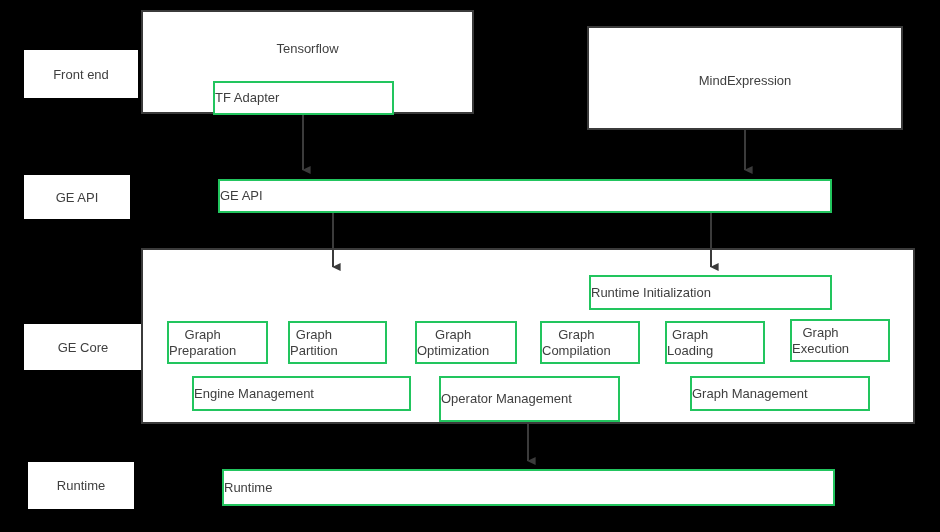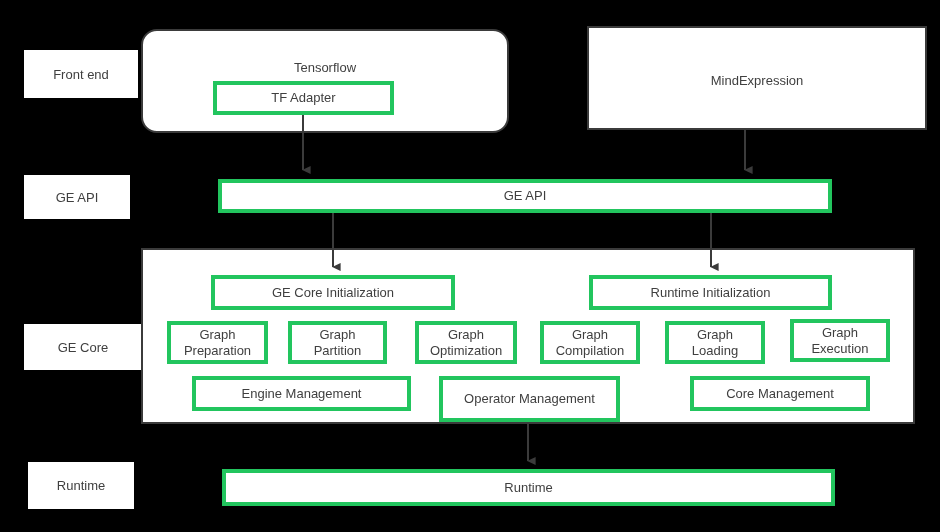--- a/index.html
+++ b/index.html
@@ -16,24 +16,23 @@
   }
   #canvas {
     position: absolute;
     inset: 0;
     width: 940px;
     height: 532px;
   }
   .node {
     position: absolute;
     background: #ffffff;
-    border: 4px solid #22c55e;
+    border: 2px solid #22c55e;
     display: flex;
     align-items: center;
-    justify-content: center;
     text-align: center;
     line-height: 1.2;
     color: #3f3f3f;
     font-size: 13px;
     white-space: pre-line;
   }
   .lane-label {
     position: absolute;
     background: #ffffff;
     border: none;
@@ -78,40 +77,37 @@
   </div>
 
   <div class="lane-label" style="left:24px; top:324px; width:118px; height:46px;">
     <span>GE Core</span>
   </div>
 
   <div class="lane-label" style="left:28px; top:462px; width:106px; height:47px;">
     <span>Runtime</span>
   </div>
 
-  <div class="group" style="left:141px; top:29px; width:368px; height:104px;border-radius:16px;">
+  <div class="group" style="left:141px; top:10px; width:333px; height:104px;">
     <div class="group-title" style="top:29px;">Tensorflow</div>
   </div>
   <div class="node" style="left:213px; top:81px; width:181px; height:34px;">
     <span>TF Adapter</span>
   </div>
 
-  <div class="group" style="left:587px; top:26px; width:340px; height:104px;">
+  <div class="group" style="left:587px; top:26px; width:316px; height:104px;">
     <div class="group-title" style="top:45px;">MindExpression</div>
   </div>
 
   <div class="node" style="left:218px; top:179px; width:614px; height:34px;">
     <span>GE API</span>
   </div>
 
   <div class="group" style="left:141px; top:248px; width:774px; height:176px;"></div>
 
-  <div class="node" style="left:211px; top:275px; width:244px; height:35px;">
-    <span>GE Core Initialization</span>
-  </div>
 
   <div class="node" style="left:589px; top:275px; width:243px; height:35px;">
     <span>Runtime Initialization</span>
   </div>
 
   <div class="node" style="left:167px; top:321px; width:101px; height:43px;">
     <span>Graph
 Preparation</span>
   </div>
 
@@ -142,21 +138,21 @@
 
   <div class="node" style="left:192px; top:376px; width:219px; height:35px;">
     <span>Engine Management</span>
   </div>
 
   <div class="node" style="left:439px; top:376px; width:181px; height:46px;">
     <span>Operator Management</span>
   </div>
 
   <div class="node" style="left:690px; top:376px; width:180px; height:35px;">
-    <span>Core Management</span>
+    <span>Graph Management</span>
   </div>
 
   <div class="node" style="left:222px; top:469px; width:613px; height:37px;">
     <span>Runtime</span>
   </div>
 
   <svg class="arrows" viewBox="0 0 940 532" xmlns="http://www.w3.org/2000/svg">
     <defs>
       <marker id="ah" markerWidth="9" markerHeight="9" refX="4.5" refY="7.6" orient="auto" markerUnits="userSpaceOnUse">
         <path d="M0.6,0 L8.4,0 L4.5,8.4 Z" fill="#3b3b3b"></path>

